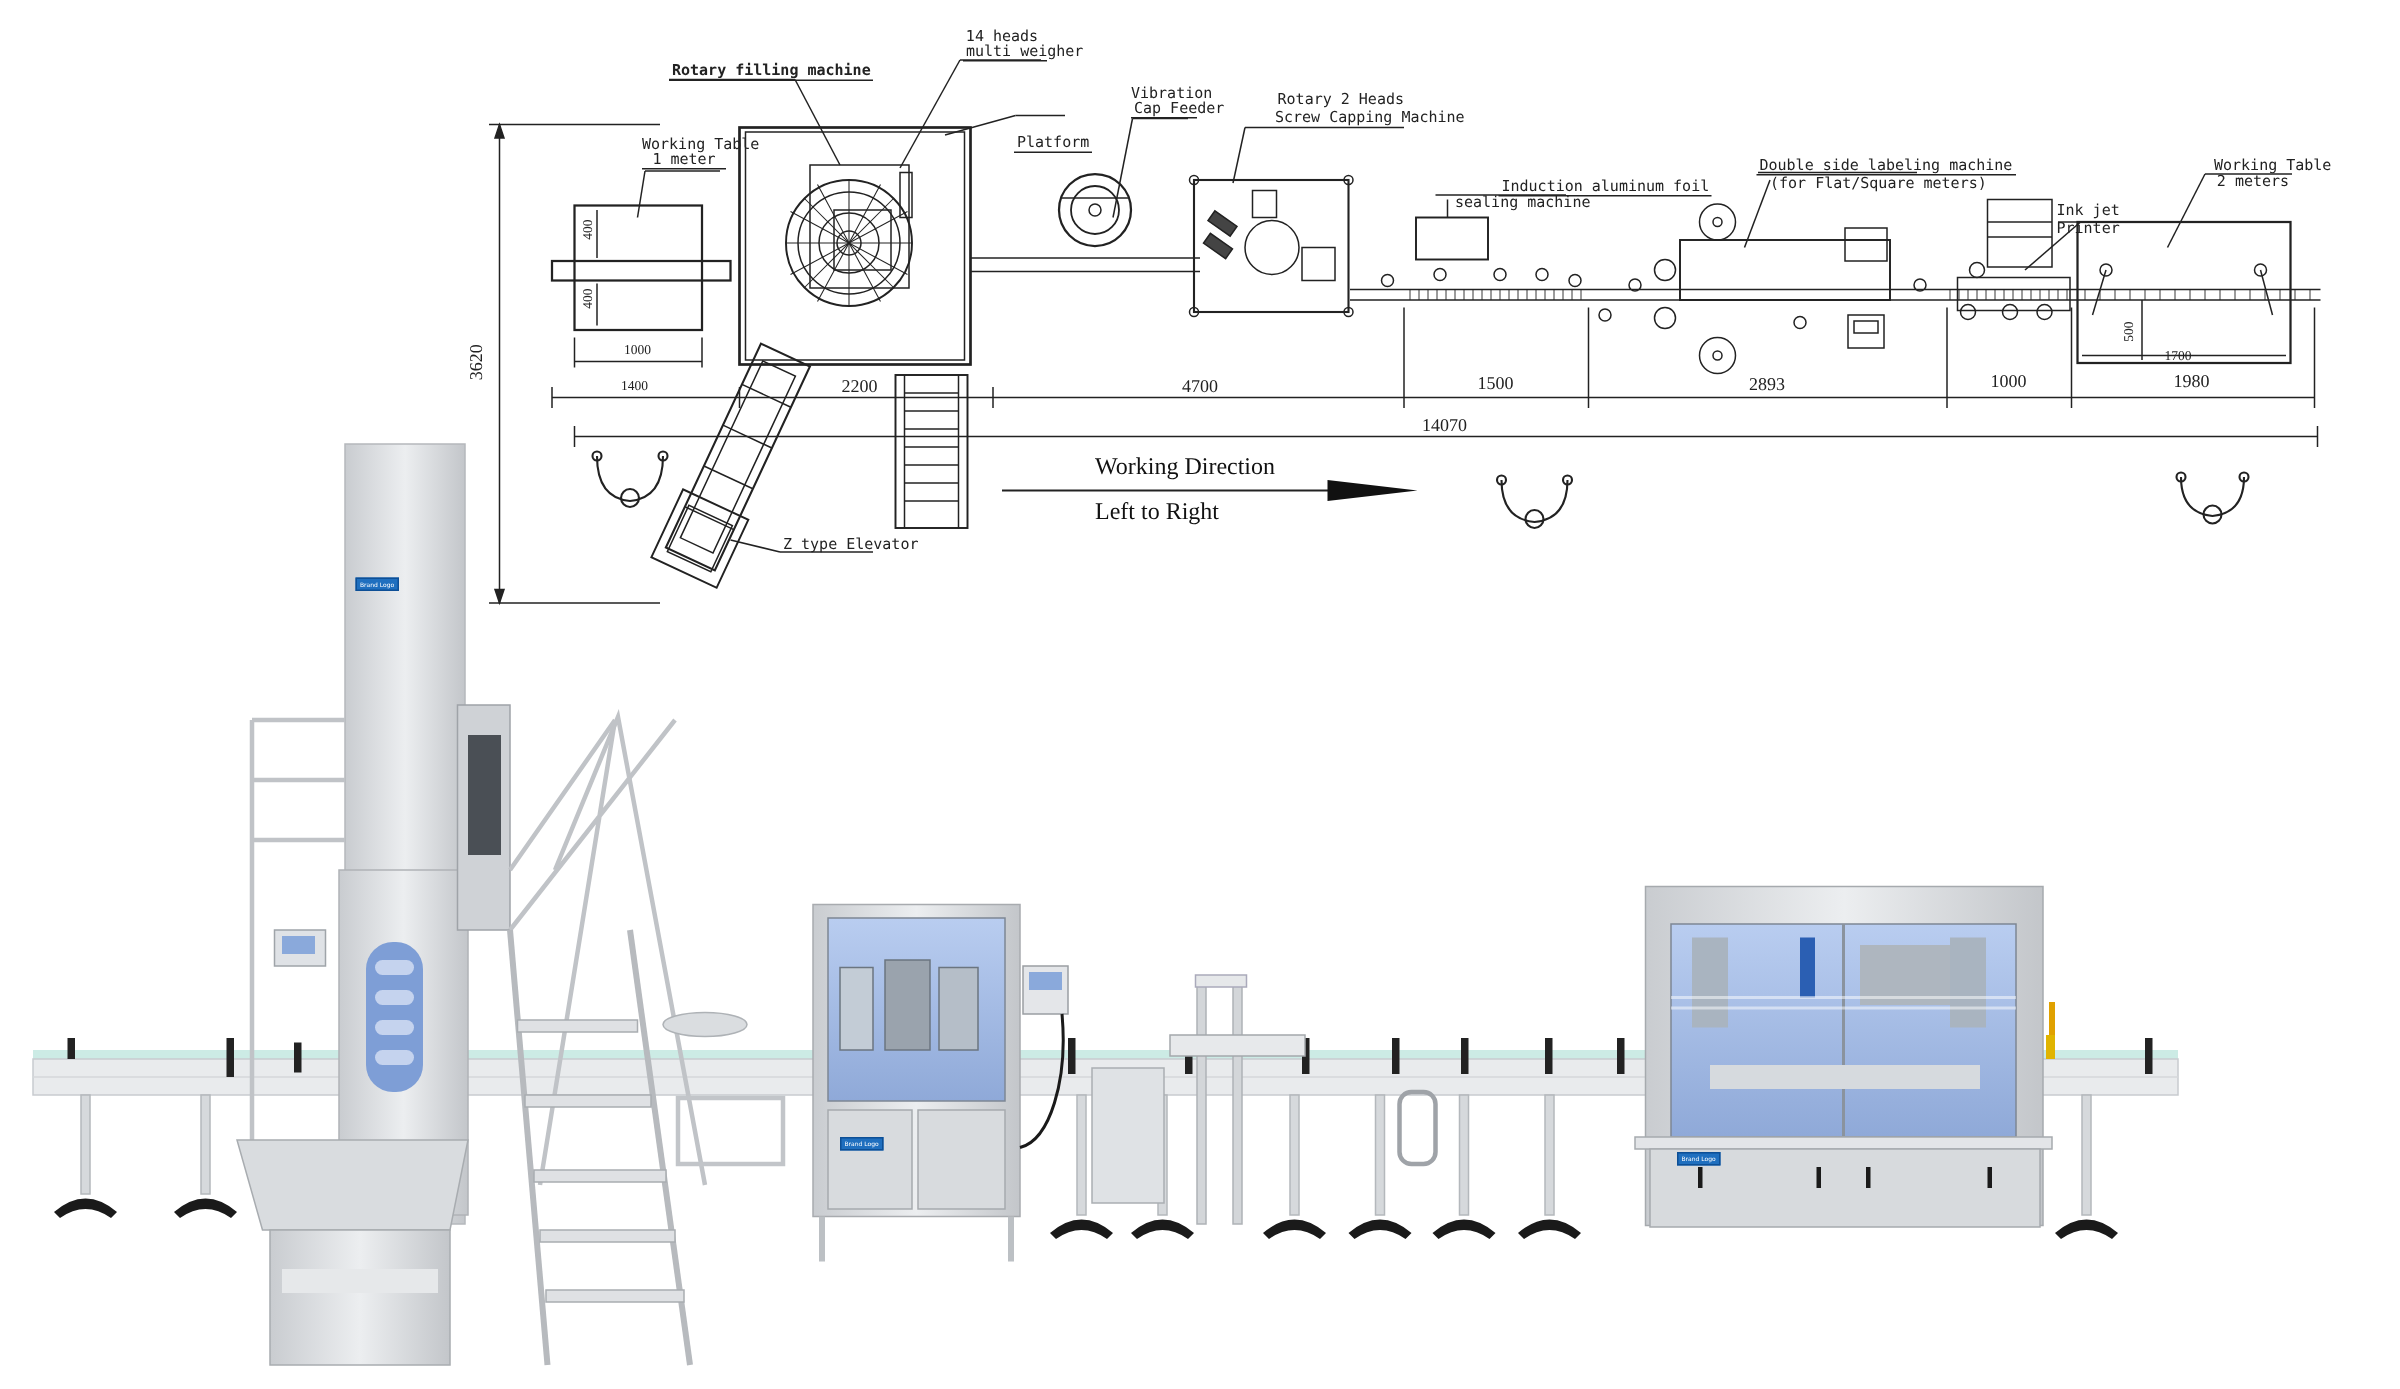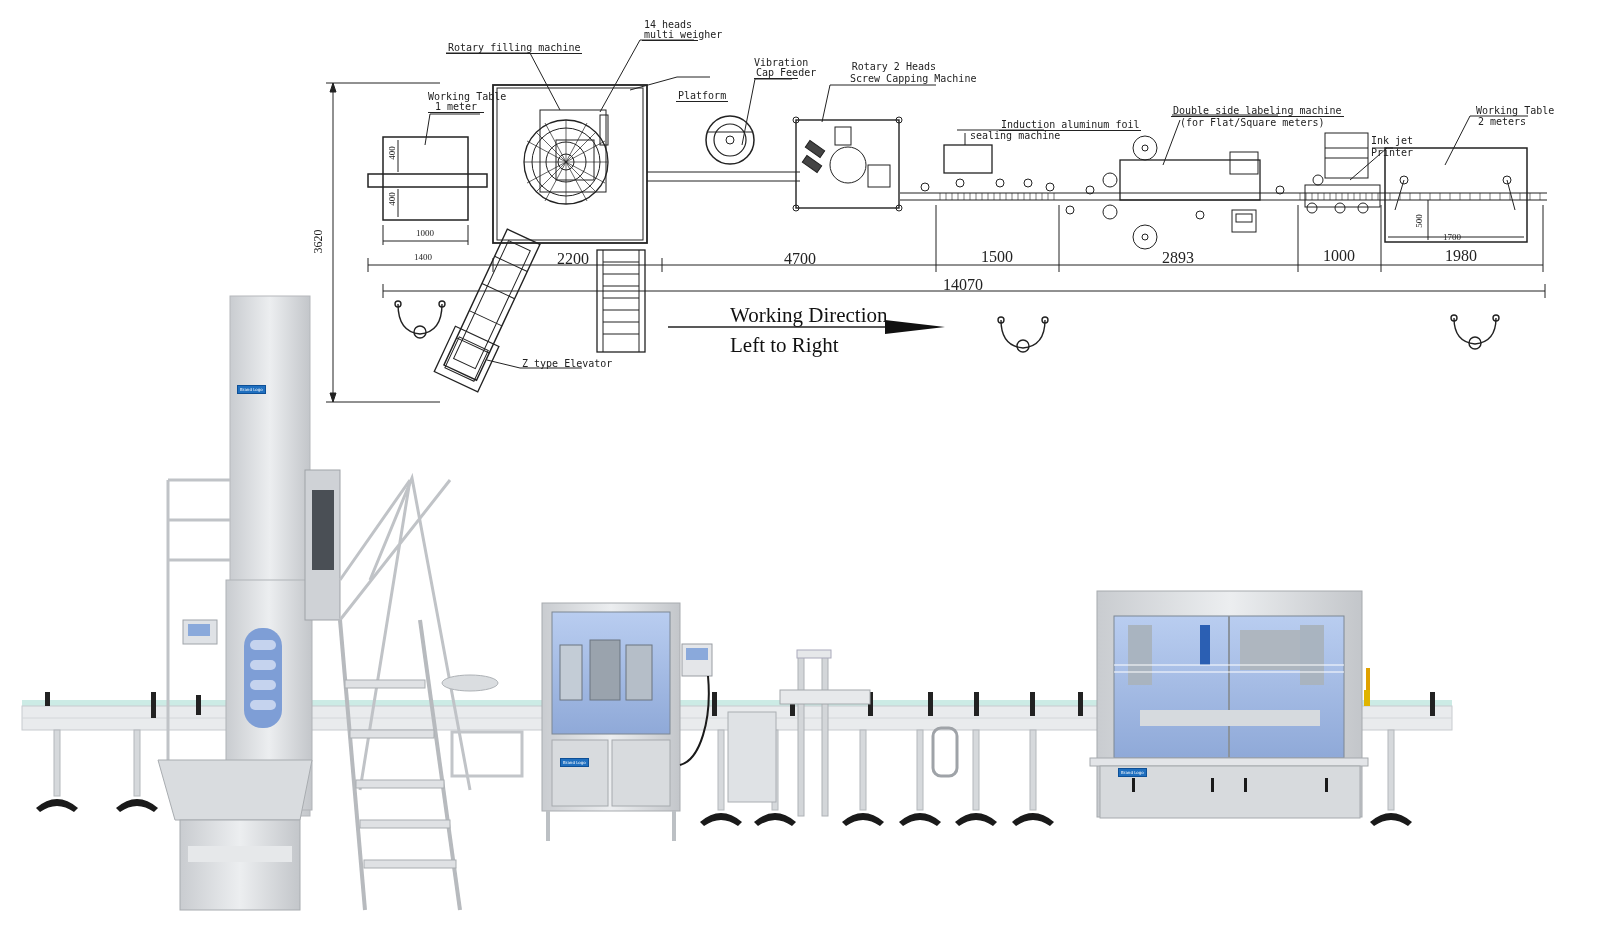--- a/index.html
+++ b/index.html
@@ -1,22 +1,22 @@
 <!DOCTYPE html>
 <html><head>
 <meta charset="utf-8">
 <style>
   html,body{margin:0;padding:0;background:#ffffff;}
   body{width:1600px;height:926px;position:relative;overflow:hidden;font-family:"Liberation Serif",serif;color:#222;}
   svg{position:absolute;left:0;top:0;}
   .lbl{position:absolute;font-family:"DejaVu Sans Mono","Liberation Mono",monospace;font-size:10px;line-height:10px;color:#222;white-space:nowrap;text-align:center;}
   .lbl.ul{border-bottom:1px solid #222;padding:0 2px;}
-  .dim{position:absolute;font-family:"Liberation Serif",serif;font-size:16px;color:#222;white-space:nowrap;transform:translateX(-50%);}
+  .dim{position:absolute;font-family:"Liberation Serif",serif;font-size:12px;color:#222;white-space:nowrap;transform:translateX(-50%);}
   .dim.sm{font-size:9px;}
-  .wd{position:absolute;font-family:"Liberation Serif",serif;font-size:21px;color:#111;white-space:nowrap;}
+  .wd{position:absolute;font-family:"Liberation Serif",serif;font-size:16px;color:#111;white-space:nowrap;}
   .vert{position:absolute;font-family:"Liberation Serif",serif;font-size:12px;transform:rotate(-90deg);transform-origin:center;}
   .logo-plate{position:absolute;background:#1f6fbf;border:1px solid #0d4f96;color:#fff;font-family:"DejaVu Sans",sans-serif;font-size:4px;line-height:5px;padding:1px 2px;white-space:nowrap;}
 </style>
 </head>
 <body>
 
 <div>
 <svg width="1600" height="420" viewBox="0 0 1600 420">
   <g stroke="#222" fill="none" stroke-width="1">
 
@@ -196,21 +196,21 @@
           <circle cx="1045" cy="320" r="3"></circle>
       <circle cx="1023" cy="346" r="6"></circle>
       <path d="M1454 318 q0 24 21 26 q21 -2 21 -26"></path>
       <circle cx="1454" cy="318" r="3"></circle>
           <circle cx="1496" cy="318" r="3"></circle>
       <circle cx="1475" cy="343" r="6"></circle>
     </g>
   </g>
 </svg>
 
-<div class="lbl ul" style="left:446px;top:43px;">Rotary filling machine</div>
+<div class="lbl ul" style="left:446px;top:43px;font-weight:bold;">Rotary filling machine</div>
 <div class="lbl" style="left:642px;top:20px;width:52px;">14 heads</div>
 <div class="lbl ul" style="left:642px;top:30px;width:52px;">multi weigher</div>
 <div class="lbl ul" style="left:676px;top:67px;margin-top:24px;">Platform</div>
 <div class="lbl" style="left:428px;top:92px;width:52px;">Working Table</div>
 <div class="lbl ul" style="left:428px;top:102px;width:52px;">1 meter</div>
 <div class="lbl" style="left:754px;top:58px;width:40px;text-align:right;">Vibration</div>
 <div class="lbl ul" style="left:754px;top:68px;width:40px;text-align:right;">Cap Feeder</div>
 <div class="lbl" style="left:850px;top:62px;width:86px;text-align:right;">Rotary 2 Heads</div>
 <div class="lbl" style="left:850px;top:74px;width:86px;text-align:right;">Screw Capping Machine</div>
 <div class="lbl ul" style="left:999px;top:120px;">Induction aluminum foil</div>

